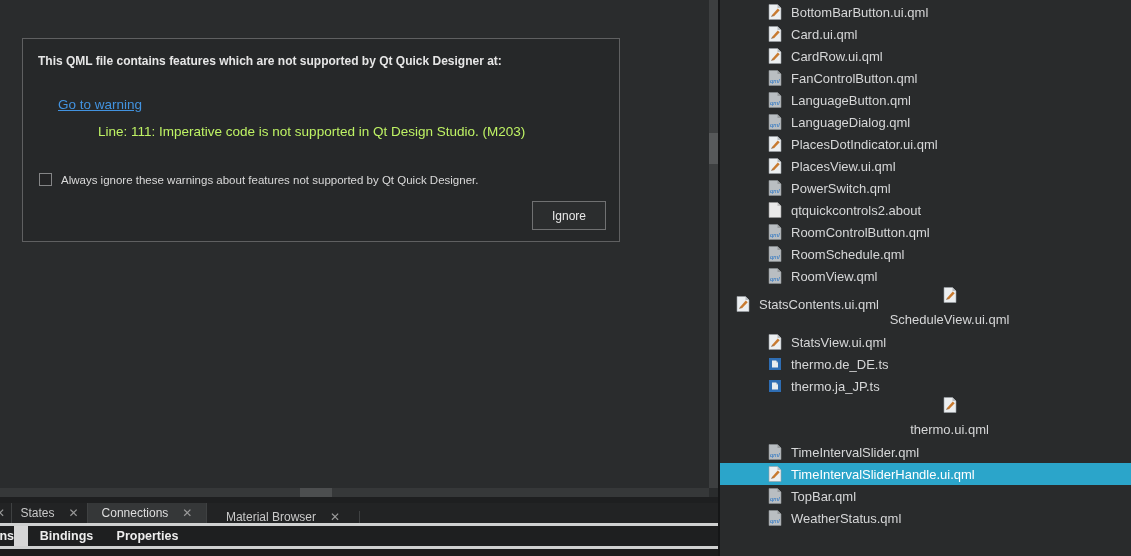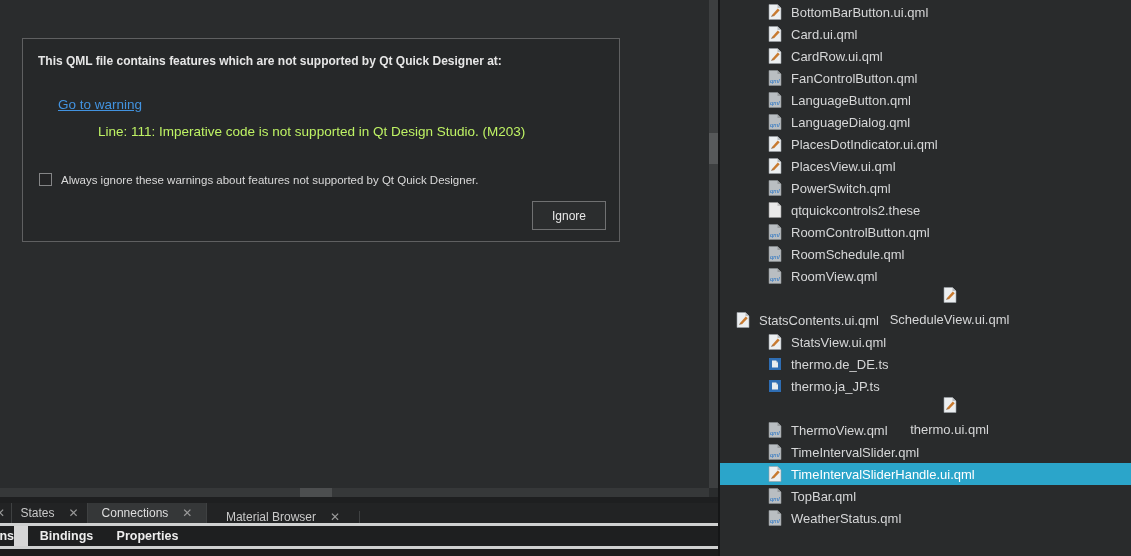--- a/index.html
+++ b/index.html
@@ -224,21 +224,21 @@
         </span>
         <span>PowerSwitch.qml</span>
       </div>
       <div class="file-row" style="top: 199px;">
         <span class="file-icon">
           <svg viewBox="0 0 14 16" width="14" height="16">
             <path d="M1 .5h8.5L13 4v11.5H1z" fill="#e9e9e9" stroke="#9a9a9a" stroke-width=".6"></path>
             <path d="M9.5 .5 13 4H9.5z" fill="#c2c2c2"></path>
           </svg>
         </span>
-        <span>qtquickcontrols2.these</span>
+        <span>qtquickcontrols2.about</span>
       </div>
       <div class="file-row" style="top: 221px;">
         <span class="file-icon">
           <svg viewBox="0 0 14 16" width="14" height="16">
             <path d="M1 .5h8.5L13 4v11.5H1z" fill="#b9bec2" stroke="#8d9295" stroke-width=".6"></path>
             <path d="M9.5 .5 13 4H9.5z" fill="#96999c"></path>
             <text x="2" y="13" font-size="6" font-style="italic" fill="#1f6fc4" font-family="Liberation Sans,sans-serif">qml</text>
           </svg>
         </span>
         <span>RoomControlButton.qml</span>
@@ -267,21 +267,21 @@
         <span class="file-icon">
           <svg viewBox="0 0 14 16" width="14" height="16">
             <path d="M1 .5h8.5L13 4v11.5H1z" fill="#eceff1" stroke="#9aa0a4" stroke-width=".6"></path>
             <path d="M9.5 .5 13 4H9.5z" fill="#b7bcc0"></path>
             <path d="M4 11 9.8 4.6l1.9 1.7-5.9 6.3z" fill="#c87a2f"></path>
             <path d="M3.2 12.9l.8-1.9 1.2 1.1z" fill="#6f451c"></path>
           </svg>
         </span>
         <span>ScheduleView.ui.qml</span>
       </div>
-      <div class="file-row" style="top: 309px; padding-left: 16px;">
+      <div class="file-row" style="top: 293px; padding-left: 16px;">
         <span class="file-icon">
           <svg viewBox="0 0 14 16" width="14" height="16">
             <path d="M1 .5h8.5L13 4v11.5H1z" fill="#eceff1" stroke="#9aa0a4" stroke-width=".6"></path>
             <path d="M9.5 .5 13 4H9.5z" fill="#b7bcc0"></path>
             <path d="M4 11 9.8 4.6l1.9 1.7-5.9 6.3z" fill="#c87a2f"></path>
             <path d="M3.2 12.9l.8-1.9 1.2 1.1z" fill="#6f451c"></path>
           </svg>
         </span>
         <span>StatsContents.ui.qml</span>
       </div>
@@ -320,30 +320,20 @@
         <span class="file-icon">
           <svg viewBox="0 0 14 16" width="14" height="16">
             <path d="M1 .5h8.5L13 4v11.5H1z" fill="#eceff1" stroke="#9aa0a4" stroke-width=".6"></path>
             <path d="M9.5 .5 13 4H9.5z" fill="#b7bcc0"></path>
             <path d="M4 11 9.8 4.6l1.9 1.7-5.9 6.3z" fill="#c87a2f"></path>
             <path d="M3.2 12.9l.8-1.9 1.2 1.1z" fill="#6f451c"></path>
           </svg>
         </span>
         <span>thermo.ui.qml</span>
       </div>
-      <div class="file-row" style="top: 419px;">
-        <span class="file-icon">
-          <svg viewBox="0 0 14 16" width="14" height="16">
-            <path d="M1 .5h8.5L13 4v11.5H1z" fill="#b9bec2" stroke="#8d9295" stroke-width=".6"></path>
-            <path d="M9.5 .5 13 4H9.5z" fill="#96999c"></path>
-            <text x="2" y="13" font-size="6" font-style="italic" fill="#1f6fc4" font-family="Liberation Sans,sans-serif">qml</text>
-          </svg>
-        </span>
-        <span>ThermoView.qml</span>
-      </div>
       <div class="file-row" style="top: 441px;">
         <span class="file-icon">
           <svg viewBox="0 0 14 16" width="14" height="16">
             <path d="M1 .5h8.5L13 4v11.5H1z" fill="#b9bec2" stroke="#8d9295" stroke-width=".6"></path>
             <path d="M9.5 .5 13 4H9.5z" fill="#96999c"></path>
             <text x="2" y="13" font-size="6" font-style="italic" fill="#1f6fc4" font-family="Liberation Sans,sans-serif">qml</text>
           </svg>
         </span>
         <span>TimeIntervalSlider.qml</span>
       </div>

